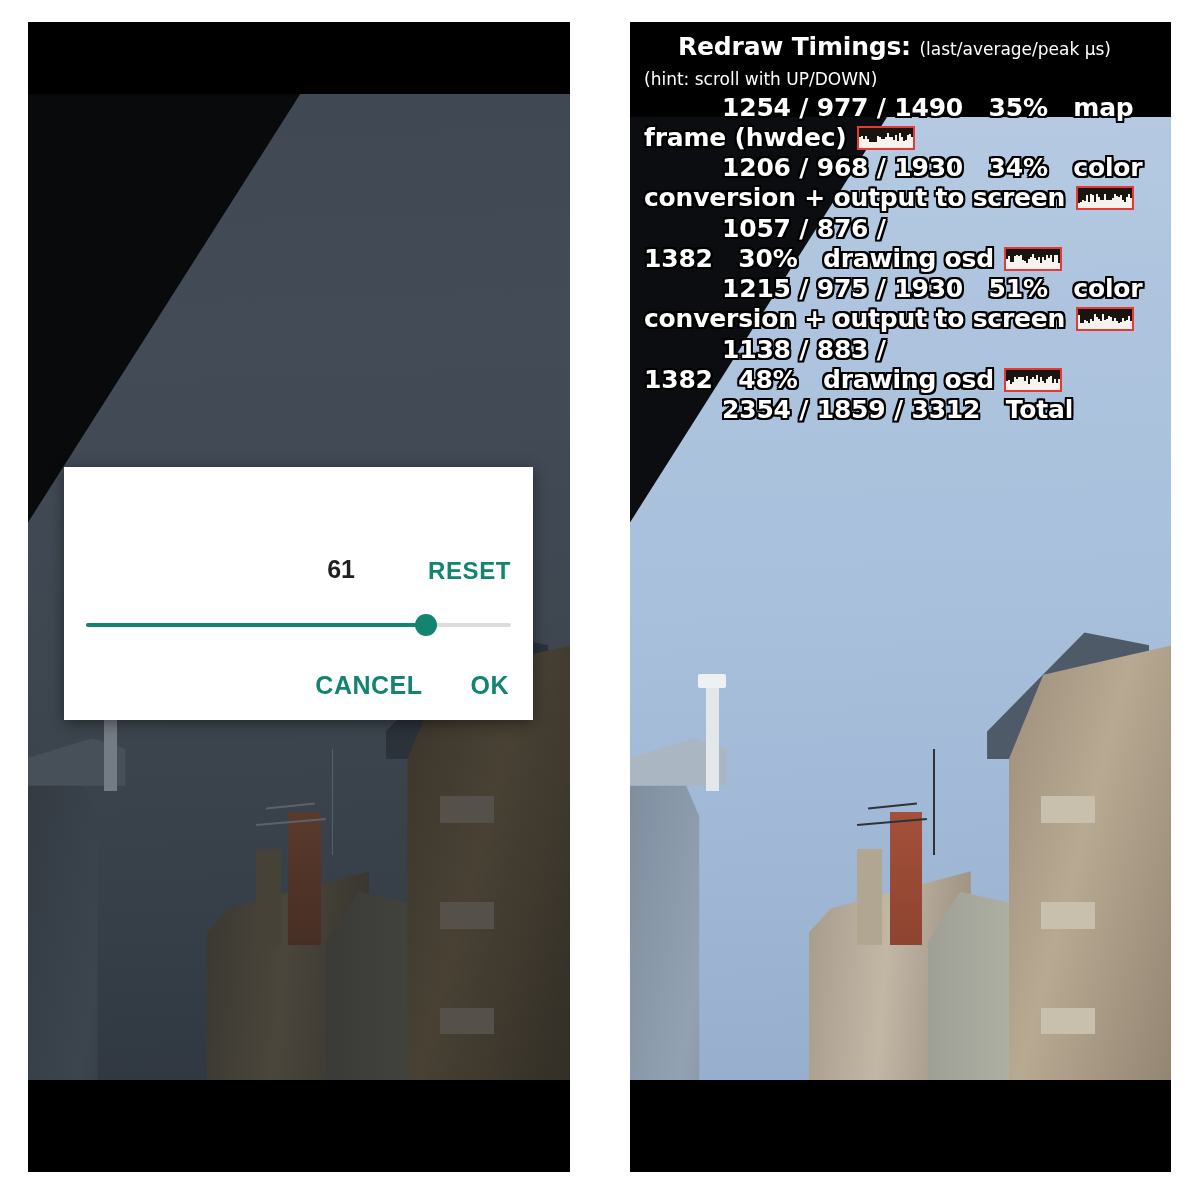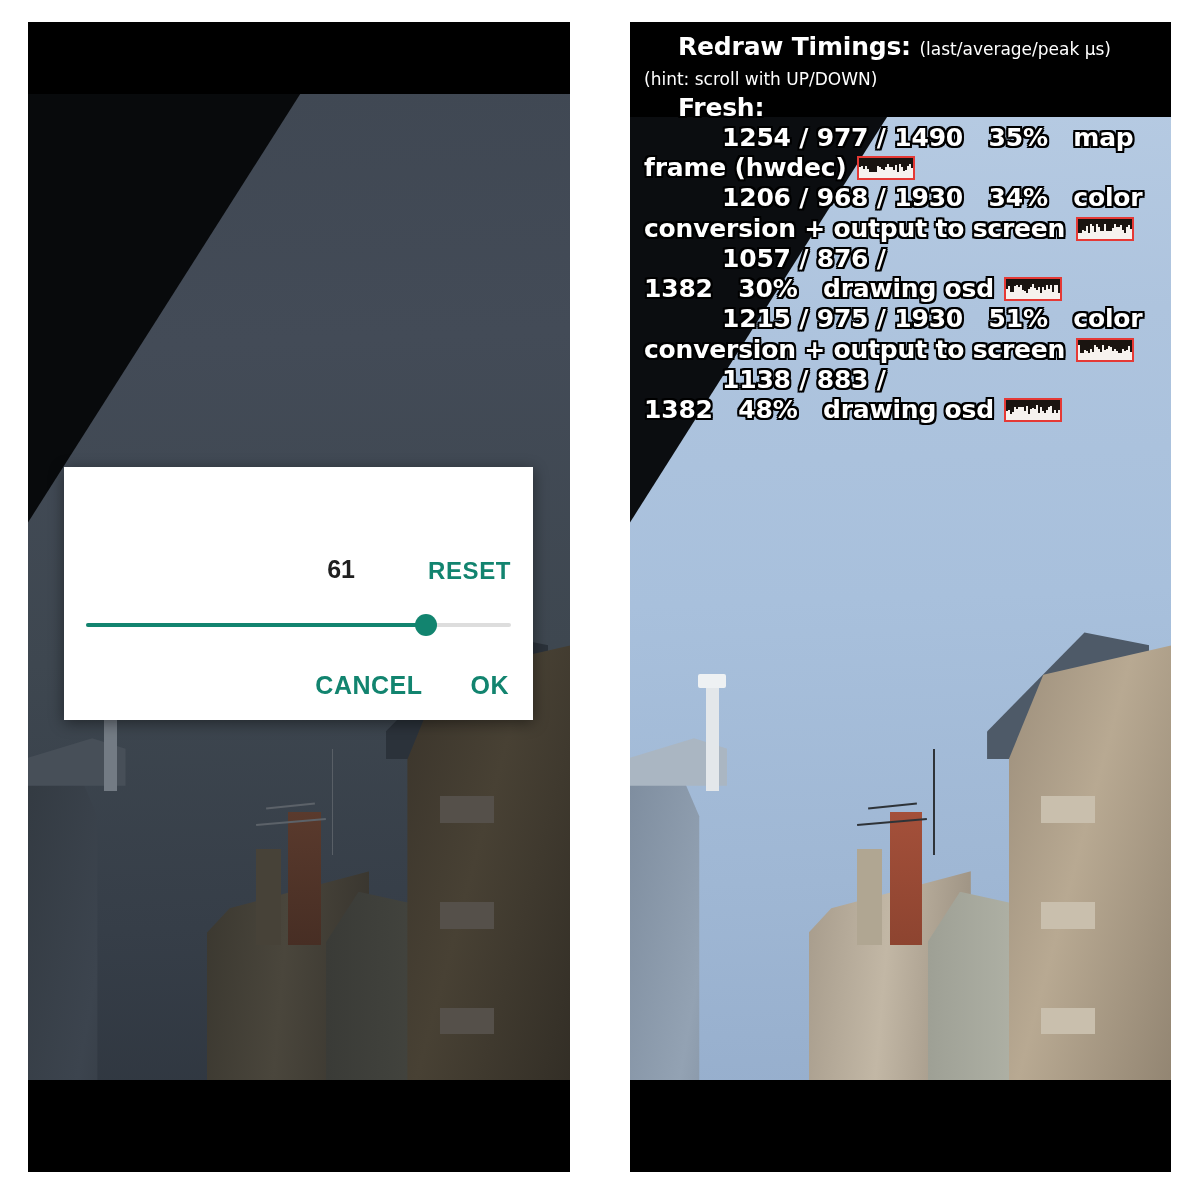--- a/index.html
+++ b/index.html
@@ -365,23 +365,23 @@
 
     <div class="letterbox lb-top" style="height:95px;"></div>
     <div class="letterbox lb-bottom" style="height:92px;"></div>
 
     <div id="osd-stats">
       <div style="text-indent:34px;">
         <span class="hdr">Redraw Timings:</span>
         <span class="hdr-sub">(last/average/peak µs) (hint: scroll with UP/DOWN)</span>
       </div>
       <div id="osd-body">
-          <div class="osd-line sect">Fresh:</div>
           <div class="osd-line ind"><span>1254 /   977 /  1490</span><span>&nbsp;&nbsp;&nbsp;35%</span><span>&nbsp;&nbsp;&nbsp;map frame (hwdec)&nbsp;</span><span class="hist" style="border-color: rgb(229, 57, 53);"><i style="left: 0px; height: 54%;"></i><i style="left: 2px; height: 60%;"></i><i style="left: 4px; height: 44%;"></i><i style="left: 6px; height: 60%;"></i><i style="left: 8px; height: 44%;"></i><i style="left: 10px; height: 28%;"></i><i style="left: 12px; height: 28%;"></i><i style="left: 14px; height: 28%;"></i><i style="left: 16px; height: 28%;"></i><i style="left: 18px; height: 60%;"></i><i style="left: 20px; height: 55%;"></i><i style="left: 22px; height: 43%;"></i><i style="left: 24px; height: 42%;"></i><i style="left: 26px; height: 56%;"></i><i style="left: 28px; height: 72%;"></i><i style="left: 30px; height: 56%;"></i><i style="left: 32px; height: 56%;"></i><i style="left: 34px; height: 40%;"></i><i style="left: 36px; height: 64%;"></i><i style="left: 38px; height: 32%;"></i><i style="left: 40px; height: 72%;"></i><i style="left: 42px; height: 56%;"></i><i style="left: 44px; height: 35%;"></i><i style="left: 46px; height: 40%;"></i><i style="left: 48px; height: 62%;"></i><i style="left: 50px; height: 68%;"></i><i style="left: 52px; height: 52%;"></i><i style="left: 54px; height: 36%;"></i></span></div>
           <div class="osd-line ind"><span>1206 /   968 /  1930</span><span>&nbsp;&nbsp;&nbsp;34%</span><span>&nbsp;&nbsp;&nbsp;color conversion + output to screen&nbsp;</span><span class="hist" style="border-color: rgb(229, 57, 53);"><i style="left: 0px; height: 28%;"></i><i style="left: 2px; height: 29%;"></i><i style="left: 4px; height: 41%;"></i><i style="left: 6px; height: 37%;"></i><i style="left: 8px; height: 65%;"></i><i style="left: 10px; height: 29%;"></i><i style="left: 12px; height: 73%;"></i><i style="left: 14px; height: 64%;"></i><i style="left: 16px; height: 32%;"></i><i style="left: 18px; height: 72%;"></i><i style="left: 20px; height: 56%;"></i><i style="left: 22px; height: 40%;"></i><i style="left: 24px; height: 40%;"></i><i style="left: 26px; height: 72%;"></i><i style="left: 28px; height: 40%;"></i><i style="left: 30px; height: 40%;"></i><i style="left: 32px; height: 40%;"></i><i style="left: 34px; height: 51%;"></i><i style="left: 36px; height: 71%;"></i><i style="left: 38px; height: 59%;"></i><i style="left: 40px; height: 58%;"></i><i style="left: 42px; height: 66%;"></i><i style="left: 44px; height: 42%;"></i><i style="left: 46px; height: 29%;"></i><i style="left: 48px; height: 57%;"></i><i style="left: 50px; height: 69%;"></i><i style="left: 52px; height: 49%;"></i><i style="left: 54px; height: 29%;"></i></span></div>
           <div class="osd-line ind"><span>1057 /   876 /  1382</span><span>&nbsp;&nbsp;&nbsp;30%</span><span>&nbsp;&nbsp;&nbsp;drawing osd&nbsp;</span><span class="hist" style="border-color: rgb(229, 57, 53);"><i style="left: 0px; height: 50%;"></i><i style="left: 2px; height: 63%;"></i><i style="left: 4px; height: 35%;"></i><i style="left: 6px; height: 34%;"></i><i style="left: 8px; height: 64%;"></i><i style="left: 10px; height: 70%;"></i><i style="left: 12px; height: 62%;"></i><i style="left: 14px; height: 70%;"></i><i style="left: 16px; height: 46%;"></i><i style="left: 18px; height: 38%;"></i><i style="left: 20px; height: 30%;"></i><i style="left: 22px; height: 49%;"></i><i style="left: 24px; height: 61%;"></i><i style="left: 26px; height: 73%;"></i><i style="left: 28px; height: 53%;"></i><i style="left: 30px; height: 44%;"></i><i style="left: 32px; height: 60%;"></i><i style="left: 34px; height: 28%;"></i><i style="left: 36px; height: 60%;"></i><i style="left: 38px; height: 44%;"></i><i style="left: 40px; height: 68%;"></i><i style="left: 42px; height: 52%;"></i><i style="left: 44px; height: 68%;"></i><i style="left: 46px; height: 36%;"></i><i style="left: 48px; height: 68%;"></i><i style="left: 50px; height: 68%;"></i><i style="left: 52px; height: 31%;"></i><i style="left: 54px; height: 67%;"></i></span></div>
           <div class="osd-line ind"><span>1215 /   975 /  1930</span><span>&nbsp;&nbsp;&nbsp;51%</span><span>&nbsp;&nbsp;&nbsp;color conversion + output to screen&nbsp;</span><span class="hist" style="border-color: rgb(229, 57, 53);"><i style="left: 0px; height: 72%;"></i><i style="left: 2px; height: 32%;"></i><i style="left: 4px; height: 32%;"></i><i style="left: 6px; height: 48%;"></i><i style="left: 8px; height: 43%;"></i><i style="left: 10px; height: 31%;"></i><i style="left: 12px; height: 51%;"></i><i style="left: 14px; height: 39%;"></i><i style="left: 16px; height: 75%;"></i><i style="left: 18px; height: 63%;"></i><i style="left: 20px; height: 51%;"></i><i style="left: 22px; height: 39%;"></i><i style="left: 24px; height: 75%;"></i><i style="left: 26px; height: 47%;"></i><i style="left: 28px; height: 52%;"></i><i style="left: 30px; height: 68%;"></i><i style="left: 32px; height: 63%;"></i><i style="left: 34px; height: 41%;"></i><i style="left: 36px; height: 55%;"></i><i style="left: 38px; height: 43%;"></i><i style="left: 40px; height: 31%;"></i><i style="left: 42px; height: 35%;"></i><i style="left: 44px; height: 55%;"></i><i style="left: 46px; height: 43%;"></i><i style="left: 48px; height: 47%;"></i><i style="left: 50px; height: 67%;"></i><i style="left: 52px; height: 39%;"></i><i style="left: 54px; height: 70%;"></i></span></div>
           <div class="osd-line ind"><span>1138 /   883 /  1382</span><span>&nbsp;&nbsp;&nbsp;48%</span><span>&nbsp;&nbsp;&nbsp;drawing osd&nbsp;</span><span class="hist" style="border-color: rgb(229, 57, 53);"><i style="left: 0px; height: 45%;"></i><i style="left: 2px; height: 49%;"></i><i style="left: 4px; height: 29%;"></i><i style="left: 6px; height: 41%;"></i><i style="left: 8px; height: 64%;"></i><i style="left: 10px; height: 54%;"></i><i style="left: 12px; height: 64%;"></i><i style="left: 14px; height: 64%;"></i><i style="left: 16px; height: 64%;"></i><i style="left: 18px; height: 43%;"></i><i style="left: 20px; height: 70%;"></i><i style="left: 22px; height: 30%;"></i><i style="left: 24px; height: 54%;"></i><i style="left: 26px; height: 62%;"></i><i style="left: 28px; height: 54%;"></i><i style="left: 30px; height: 73%;"></i><i style="left: 32px; height: 37%;"></i><i style="left: 34px; height: 65%;"></i><i style="left: 36px; height: 45%;"></i><i style="left: 38px; height: 36%;"></i><i style="left: 40px; height: 52%;"></i><i style="left: 42px; height: 63%;"></i><i style="left: 44px; height: 68%;"></i><i style="left: 46px; height: 36%;"></i><i style="left: 48px; height: 52%;"></i><i style="left: 50px; height: 36%;"></i><i style="left: 52px; height: 52%;"></i><i style="left: 54px; height: 36%;"></i></span></div>
+          <div class="osd-line ind"><span>2354 /  1859 /  3312</span><span>&nbsp;&nbsp;&nbsp;Total</span></div>
         </div>
     </div>
   </div>
 
 </div>
 
 </body></html>

